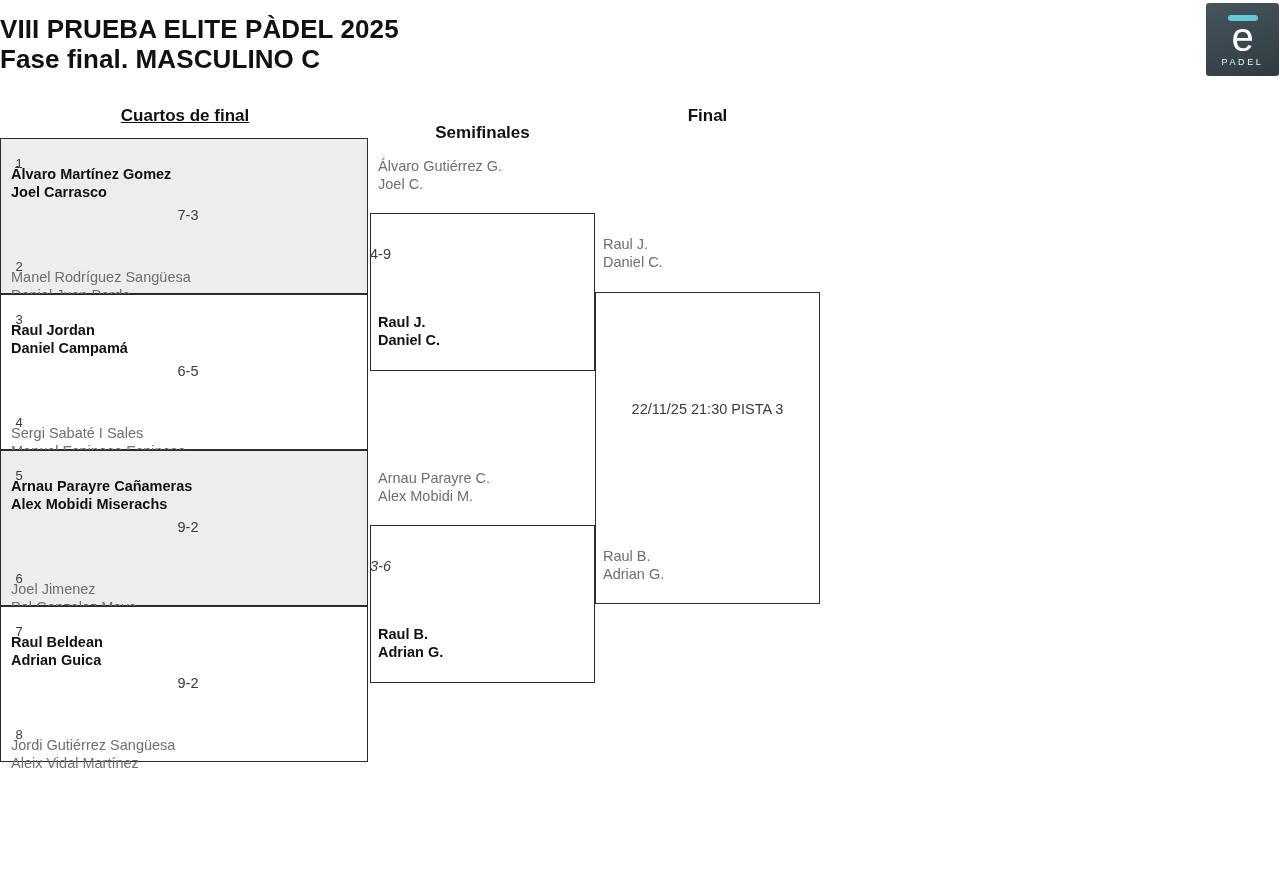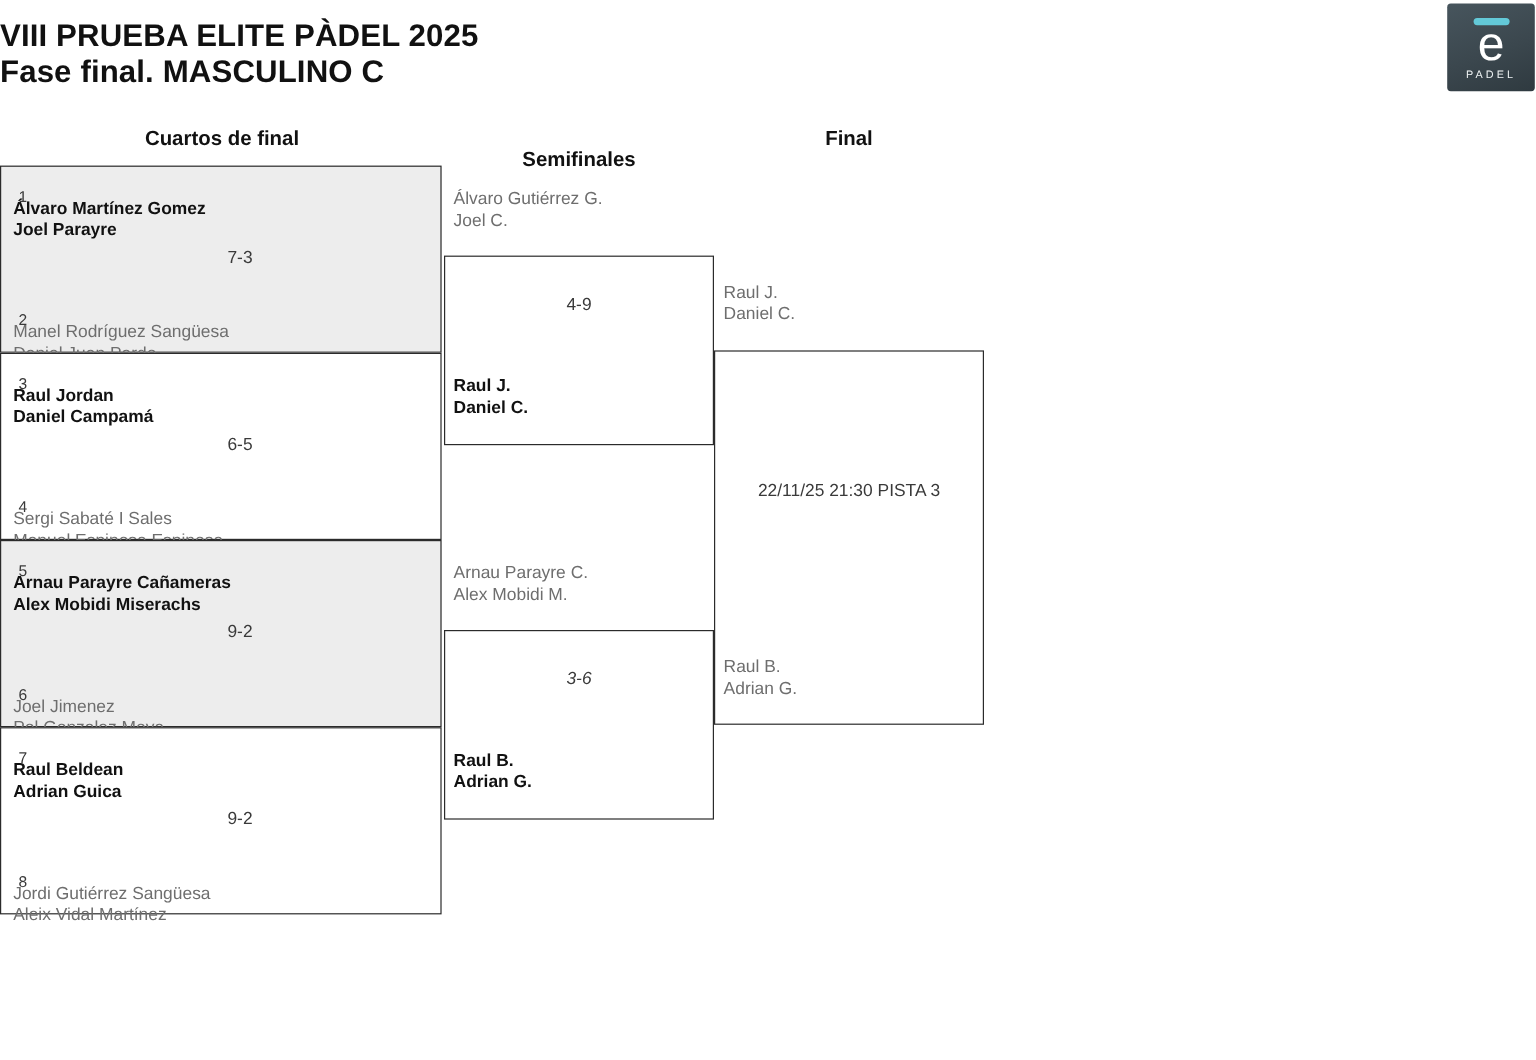--- a/index.html
+++ b/index.html
@@ -79,21 +79,21 @@
 
   
   .round-header {
     position: absolute;
     font-size: 17px;
     font-weight: bold;
     color: #111111;
     text-align: center;
     white-space: nowrap;
   }
-  #round-qf { left: 0px;   top: 106px; width: 370px; }
+  #round-qf { left: 0px;   top: 106px; width: 370px; text-decoration: underline; }
   #round-sf { left: 370px; top: 106px; width: 225px; margin-top: 17px; }
   #round-f  { left: 595px; top: 106px; width: 225px; }
 
   
   #bracket {
     position: absolute;
     left: 0;
     top: 0;
     width: 1280px;
     height: 883px;
@@ -131,21 +131,21 @@
     color: #6e6e6e;
   }
   .team.winner .names {
     color: #111111;
     font-weight: bold;
   }
   .team .n1, .team .n2 { display: block; white-space: nowrap; }
 
   .qf-score {
     position: absolute;
-    left: 16px;
+    left: 4px;
     width: 368px;
     text-align: center;
     font-size: 14.5px;
     color: #3a3a3a;
   }
 
   
   .sf-box {
     position: absolute;
     left: 370px;
@@ -161,21 +161,20 @@
     line-height: 18px;
     color: #6e6e6e;
     white-space: nowrap;
   }
   .sf-team.winner { color: #111111; font-weight: bold; }
   .sf-team .n1, .sf-team .n2 { display: block; }
   .sf-score {
     position: absolute;
     left: 370px;
     width: 225px;
-    text-align: center;
     font-size: 14.5px;
     color: #3a3a3a;
   }
 
   
   #final-box {
     position: absolute;
     left: 595px;
     top: 292px;
     width: 225px;
@@ -222,21 +221,21 @@
 <div class="round-header" id="round-sf">Semifinales</div>
 <div class="round-header" id="round-f">Final</div>
 
 <div id="bracket">
 
   <div class="qf-box shaded" style="top:138px;height:156px;">
     <div class="team winner" style="top:8px;">
       <span class="seed">1</span>
       <span class="names">
         <span class="n1">Álvaro Martínez Gomez</span>
-        <span class="n2">Joel Parayre</span>
+        <span class="n2">Joel Carrasco</span>
       </span>
     </div>
     <div class="team" style="top:111px;">
       <span class="seed">2</span>
       <span class="names">
         <span class="n1">Manel Rodríguez Sangüesa</span>
         <span class="n2">Daniel Juan Pardo</span>
       </span>
     </div>
   </div>

